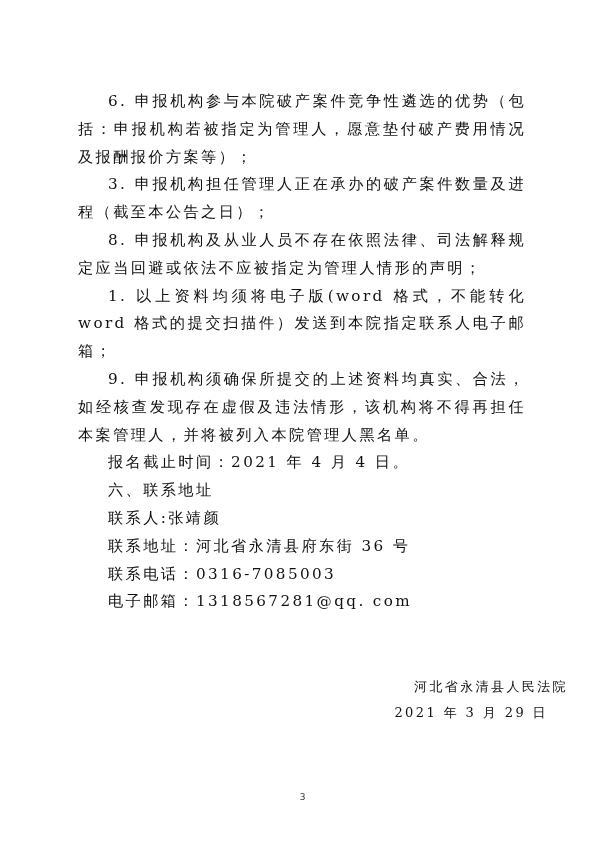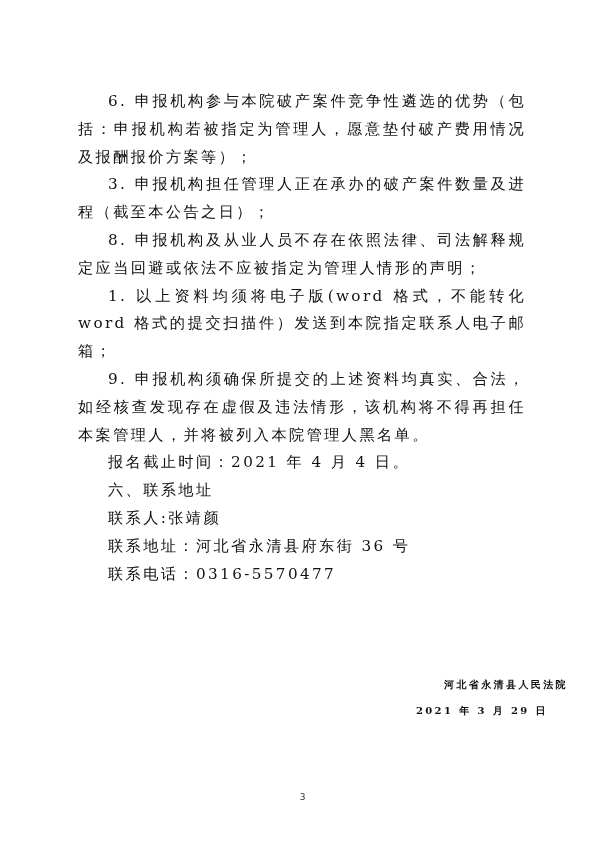--- a/index.html
+++ b/index.html
@@ -34,24 +34,23 @@
       text-align: justify;
     }
     .para {
       margin: 0;
       padding: 0;
       text-indent: 30px;
     }
     .signature {
       position: absolute;
       right: 38px;
-      font-size: 10px;
+      font-size: 13px;
       letter-spacing: 2.4px;
       white-space: nowrap;
-      font-weight: bold;
     }
     .sig-org { top: 678px; right: 37px; }
     .sig-date { top: 704px; right: 57px; }
     .page-number {
       position: absolute;
       left: 0;
       width: 605px;
       top: 792px;
       text-align: center;
       font-size: 9px;
@@ -66,20 +65,21 @@
   <div class="body-text">
     <p class="para">6. 申报机构参与本院破产案件竞争性遴选的优势（包括：申报机构若被指定为管理人，愿意垫付破产费用情况及报酬报价方案等）；</p>
     <p class="para">3. 申报机构担任管理人正在承办的破产案件数量及进程（截至本公告之日）；</p>
     <p class="para">8. 申报机构及从业人员不存在依照法律、司法解释规定应当回避或依法不应被指定为管理人情形的声明；</p>
     <p class="para">1. 以上资料均须将电子版(word 格式，不能转化 word 格式的提交扫描件）发送到本院指定联系人电子邮箱；</p>
     <p class="para">9. 申报机构须确保所提交的上述资料均真实、合法，如经核查发现存在虚假及违法情形，该机构将不得再担任本案管理人，并将被列入本院管理人黑名单。</p>
     <p class="para">报名截止时间：2021 年 4 月 4 日。</p>
     <p class="para">六、联系地址</p>
     <p class="para">联系人:张靖颜</p>
     <p class="para">联系地址：河北省永清县府东街 36 号</p>
-    <p class="para">联系电话：0316-5570477</p>
+    <p class="para">联系电话：0316-7085003</p>
+    <p class="para">电子邮箱：1318567281@qq. com</p>
   </div>
 
   <div class="signature sig-org">河北省永清县人民法院</div>
   <div class="signature sig-date">2021 年 3 月 29 日</div>
 
   <div class="page-number">3</div>
 </div>
 
 </body></html>

